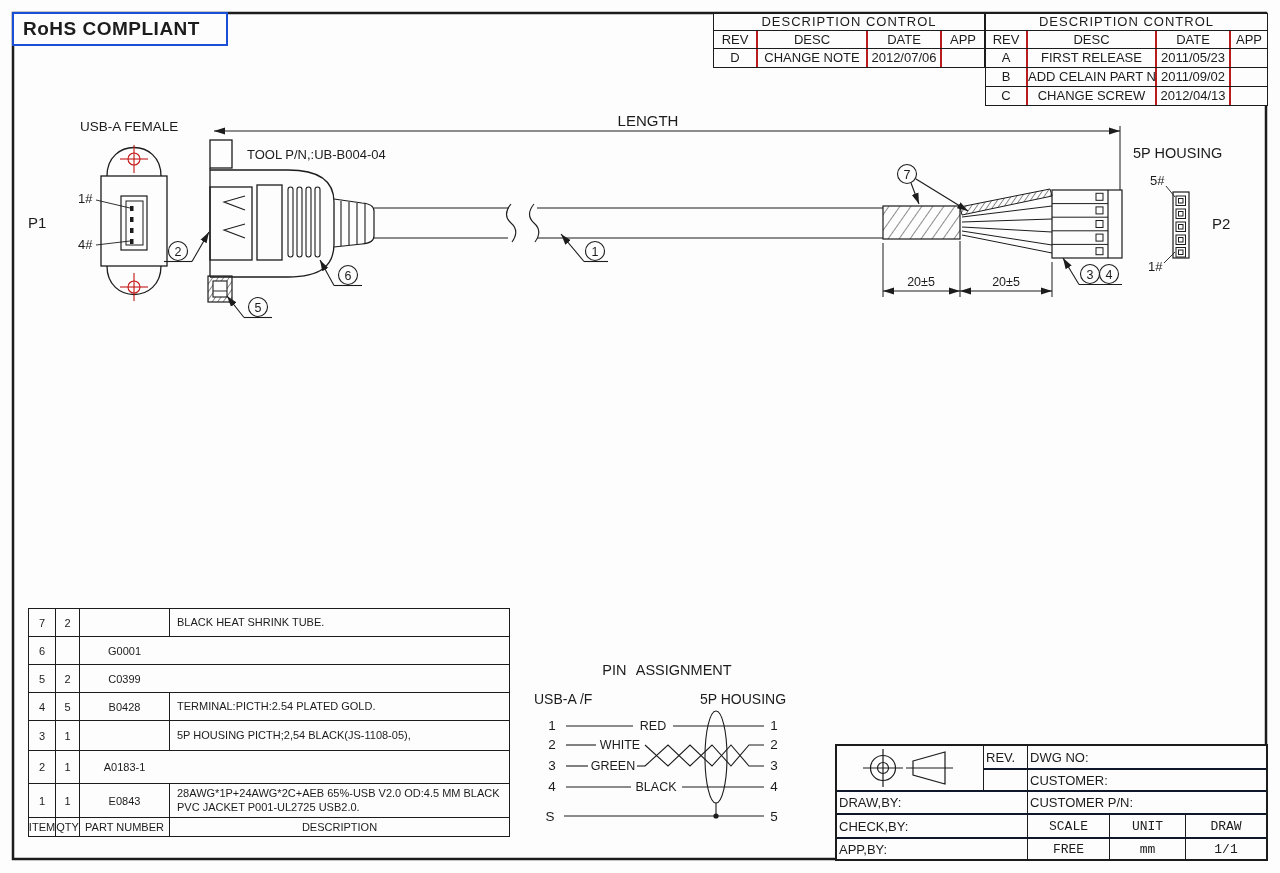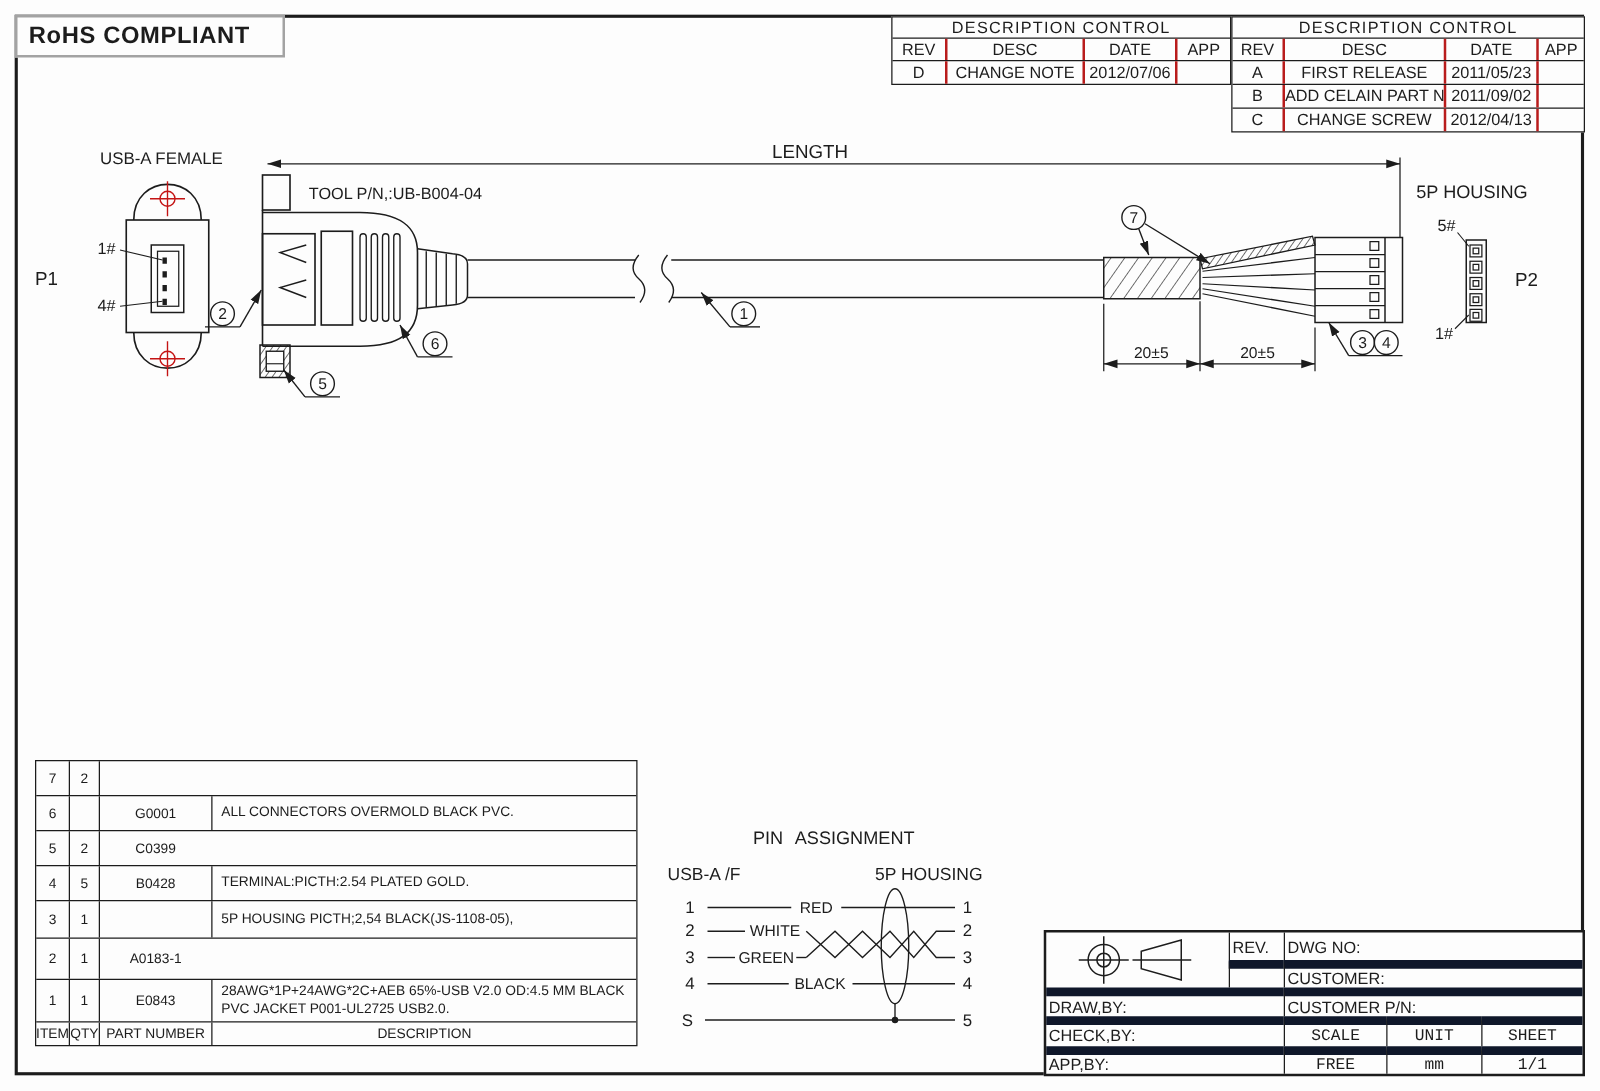--- a/index.html
+++ b/index.html
@@ -1,21 +1,21 @@
 <!DOCTYPE html>
 <html><head>
 <meta charset="utf-8">
 <style>
   html,body{margin:0;padding:0;background:#e8e8e8;}
   .page{position:relative;width:1280px;height:873px;background:#fdfdfd;overflow:hidden;
         font-family:"Liberation Sans", sans-serif;color:#1c1c1c;}
   .abs{position:absolute;}
   svg text{fill:#1c1c1c;}
   
-  .rohs{left:12px;top:12px;width:216px;height:34px;border:2px solid #a3a3a3;box-sizing:border-box;
+  .rohs{left:12px;top:12px;width:216px;height:34px;border:2px solid #1d4ed8;box-sizing:border-box;
         background:#fdfdfd;display:flex;align-items:center;padding-left:9px;
         font-weight:bold;font-size:19px;letter-spacing:.5px;text-align:center;}
   
   .revtable{box-sizing:border-box;border:1.5px solid #1c1c1c;background:#fdfdfd;font-size:13px;}
   .rt-title{height:16px;line-height:16px;text-align:center;letter-spacing:1px;}
   .rt-row{display:grid;border-top:1px solid #1c1c1c;}
   .rt-row>div{height:18px;line-height:18px;text-align:center;overflow:hidden;white-space:nowrap;}
   .rt-row>div+div{border-left:2px solid #b91c1c;}
   .rt-head>div{height:17px;line-height:17px;text-align:center;}
   .cols-left{grid-template-columns:42px 110px 74px auto;}
@@ -36,21 +36,21 @@
           grid-template-rows:22px 22px 23px 24px auto;
           grid-template-areas:
             "sym rev  rtop rtop rtop"
             "sym rev2 rmid rmid rmid"
             "draw draw pn   pn   pn"
             "check check scale unit sheet"
             "app  app  free  mm  sheet2";}
   .tblock>div{display:flex;align-items:center;padding-left:2px;overflow:hidden;white-space:nowrap;}
   .tblock>div.ctr{justify-content:center;padding-left:0;font-family:Liberation Mono, monospace;}
   .bl{border-left:1px solid #1c1c1c;}
-  .bt{border-top:7px solid #0f172a;}
+  .bt{border-top:2px solid #0f172a;}
 </style>
 </head>
 <body>
 
 <div class="page">
 
   <svg class="abs" style="left:0;top:0" width="1280" height="873" viewBox="0 0 1280 873">
     <defs>
       <marker id="arw" markerWidth="12" markerHeight="9" refX="11" refY="4.5" orient="auto-start-reverse" markerUnits="userSpaceOnUse">
         <path d="M11,4.5 L0,1 L0,8 Z" fill="#1c1c1c"></path>
@@ -326,26 +326,26 @@
       <div>2012/04/13</div>
       <div></div>
     </div>
   </div>
 
   <div class="abs bom">
     <div class="bom-row" style="height:27px">
       <div>7</div>
       <div>2</div>
       <div></div>
+      <div class="desc">BLACK HEAT SHRINK TUBE.</div>
     </div>
     <div class="bom-row" style="height:27px">
       <div>6</div>
       <div></div>
       <div>G0001</div>
-      <div class="desc">ALL CONNECTORS OVERMOLD BLACK PVC.</div>
     </div>
     <div class="bom-row" style="height:27px">
       <div>5</div>
       <div>2</div>
       <div>C0399</div>
     </div>
     <div class="bom-row" style="height:27px">
       <div>4</div>
       <div>5</div>
       <div>B0428</div>
@@ -391,20 +391,20 @@
     </div>
     <div style="grid-area:rev" class="bl">REV.</div>
     <div style="grid-area:rtop" class="bl">DWG NO:</div>
     <div style="grid-area:rev2" class="bl bt"></div>
     <div style="grid-area:rmid" class="bl bt">CUSTOMER:</div>
     <div style="grid-area:draw" class="bt">DRAW,BY:</div>
     <div style="grid-area:pn" class="bl bt">CUSTOMER P/N:</div>
     <div style="grid-area:check" class="bt">CHECK,BY:</div>
     <div style="grid-area:scale" class="bl bt ctr">SCALE</div>
     <div style="grid-area:unit" class="bl bt ctr">UNIT</div>
-    <div style="grid-area:sheet" class="bl bt ctr">SHEET</div>
+    <div style="grid-area:sheet" class="bl bt ctr">DRAW</div>
     <div style="grid-area:app" class="bt">APP,BY:</div>
     <div style="grid-area:free" class="bl bt ctr">FREE</div>
     <div style="grid-area:mm" class="bl bt ctr">mm</div>
     <div style="grid-area:sheet2" class="bl bt ctr">1/1</div>
   </div>
 
 </div>
 
 </body></html>

